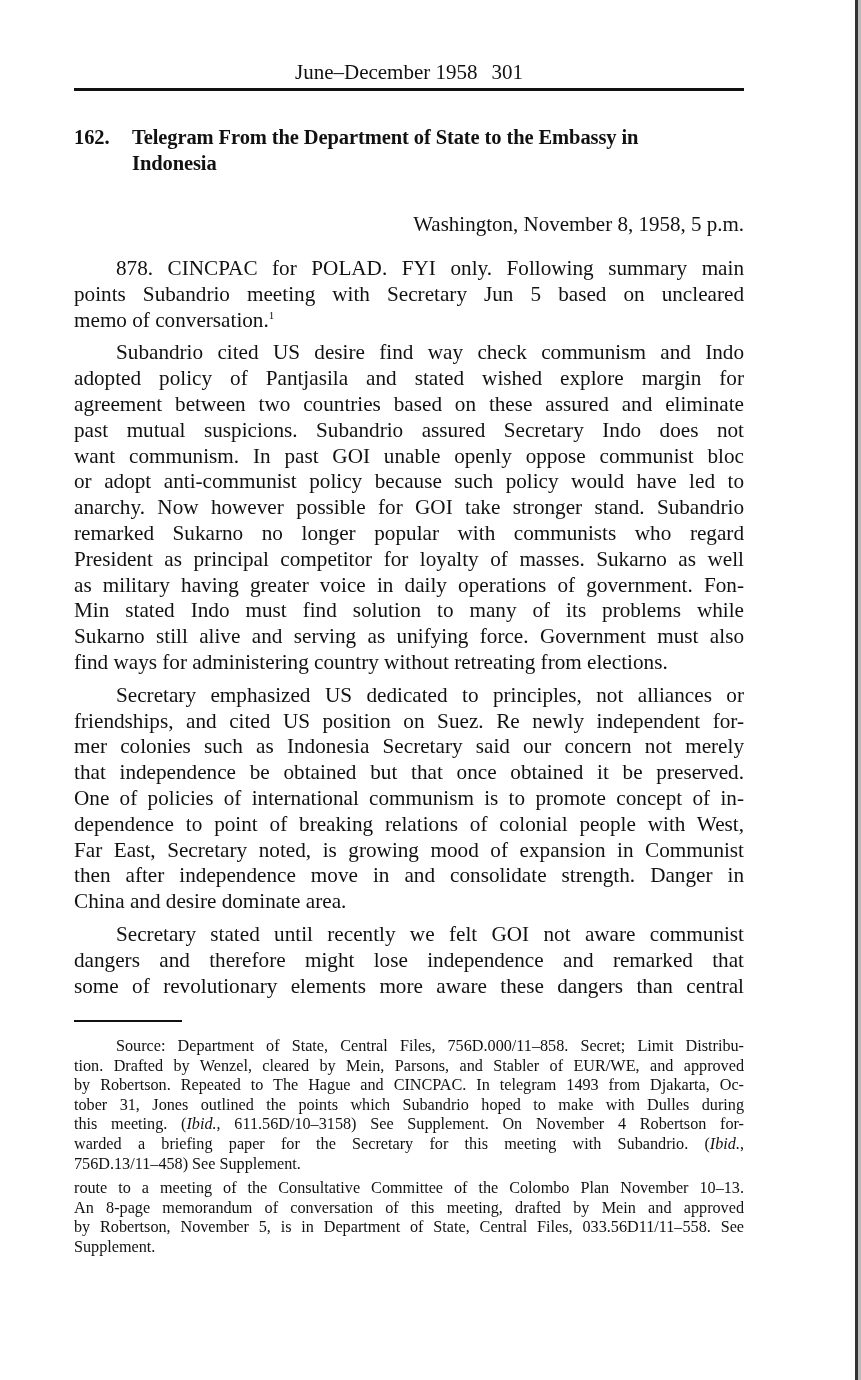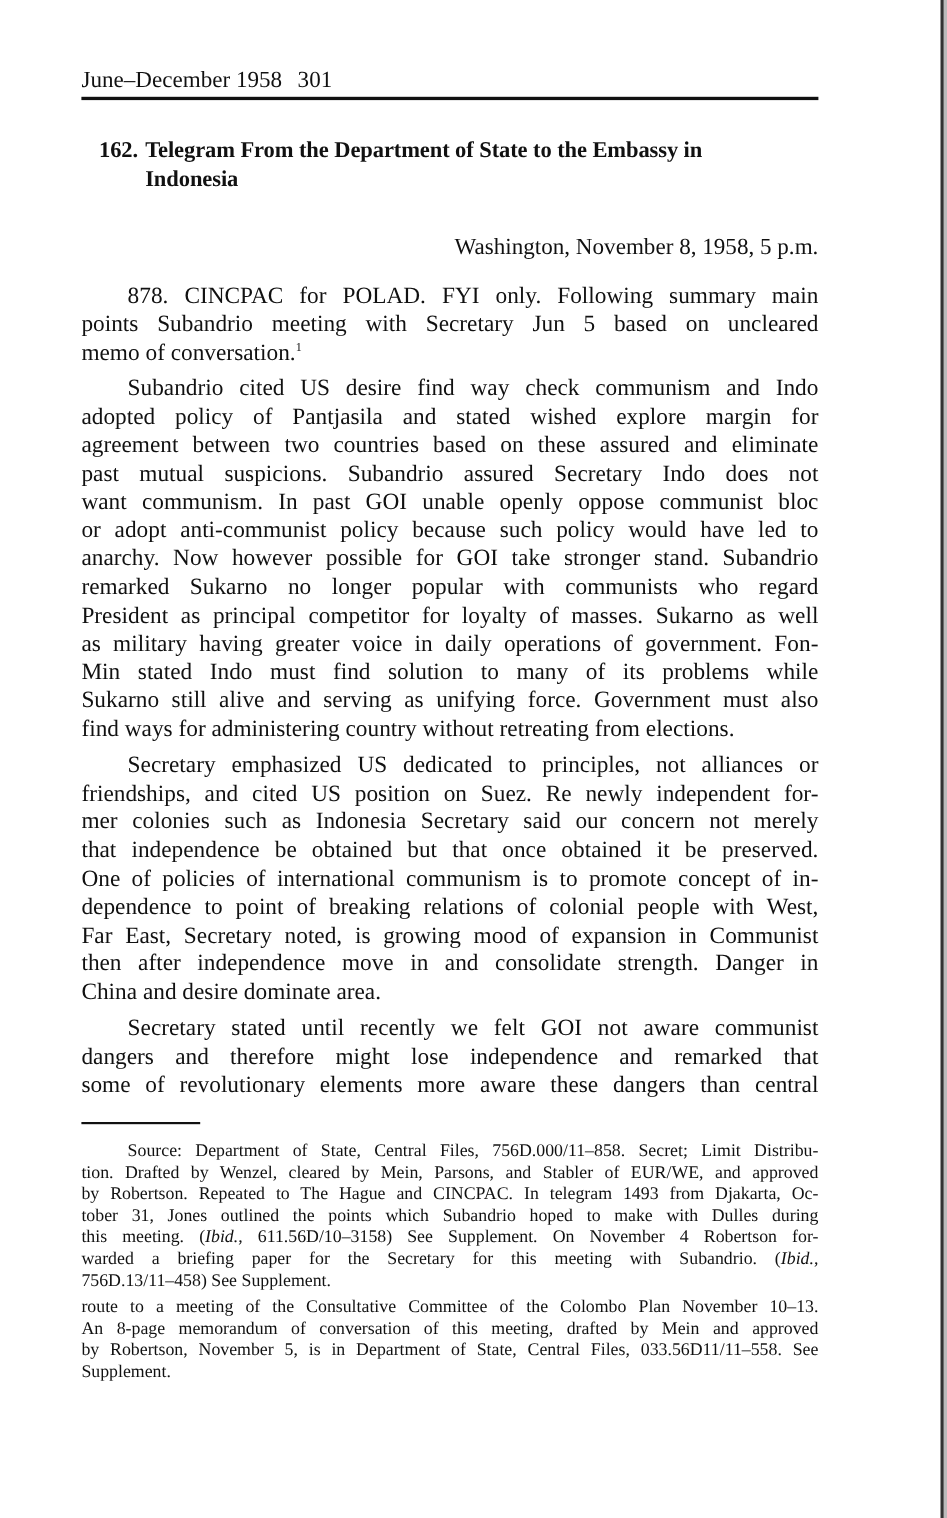--- a/index.html
+++ b/index.html
@@ -1,24 +1,24 @@
 <!DOCTYPE html>
 <html><head>
 <meta charset="utf-8">
 <style>
   html, body { margin:0; padding:0; }
   body { width:861px; height:1380px; background:#ffffff; position:relative; overflow:hidden;
          font-family:"Liberation Serif","DejaVu Serif",serif; color:#111; }
   .page-edge { position:absolute; left:855px; top:0; width:3px; height:1380px; background:#333; }
   .page-edge-shadow { position:absolute; left:858px; top:0; width:3px; height:1380px; background:#bbb; }
-  .running-head { position:absolute; left:74px; top:58px; width:670px; text-align:left; font-size:21px; line-height:28px; }
+  .running-head { position:absolute; left:74px; top:58px; width:670px; text-align:center; font-size:21px; line-height:28px; }
   .running-head .pg { margin-left:14px; }
   .head-rule { position:absolute; left:74px; top:88px; width:670px; height:3px; background:#111; }
   .doc-title { position:absolute; left:74px; top:124px; width:680px; font-weight:bold; font-size:20.5px; line-height:26px; letter-spacing:-0.1px; }
-  .doc-title .num { position:absolute; left:16px; top:0; }
+  .doc-title .num { position:absolute; left:0; top:0; }
   .doc-title .text { position:absolute; left:58px; top:0; width:620px; }
   .dateline { position:absolute; left:74px; top:210px; width:670px; text-align:right; font-size:21px; line-height:28px; }
   .body-text { position:absolute; left:74px; top:256px; width:670px; font-size:21.2px; line-height:25.8px; }
   .line { display:block; white-space:nowrap; text-align:justify; text-align-last:justify; height:25.8px; }
   .line.last { text-align-last:left; }
   .line.indent { padding-left:42px; }
   .para { margin-bottom:7px; }
   .fn-rule { position:absolute; left:74px; top:1020px; width:108px; height:2px; background:#111; }
   .footnotes { position:absolute; left:74px; top:1037px; width:670px; font-size:16.2px; line-height:19.6px; }
   .footnotes .line { height:19.6px; }

